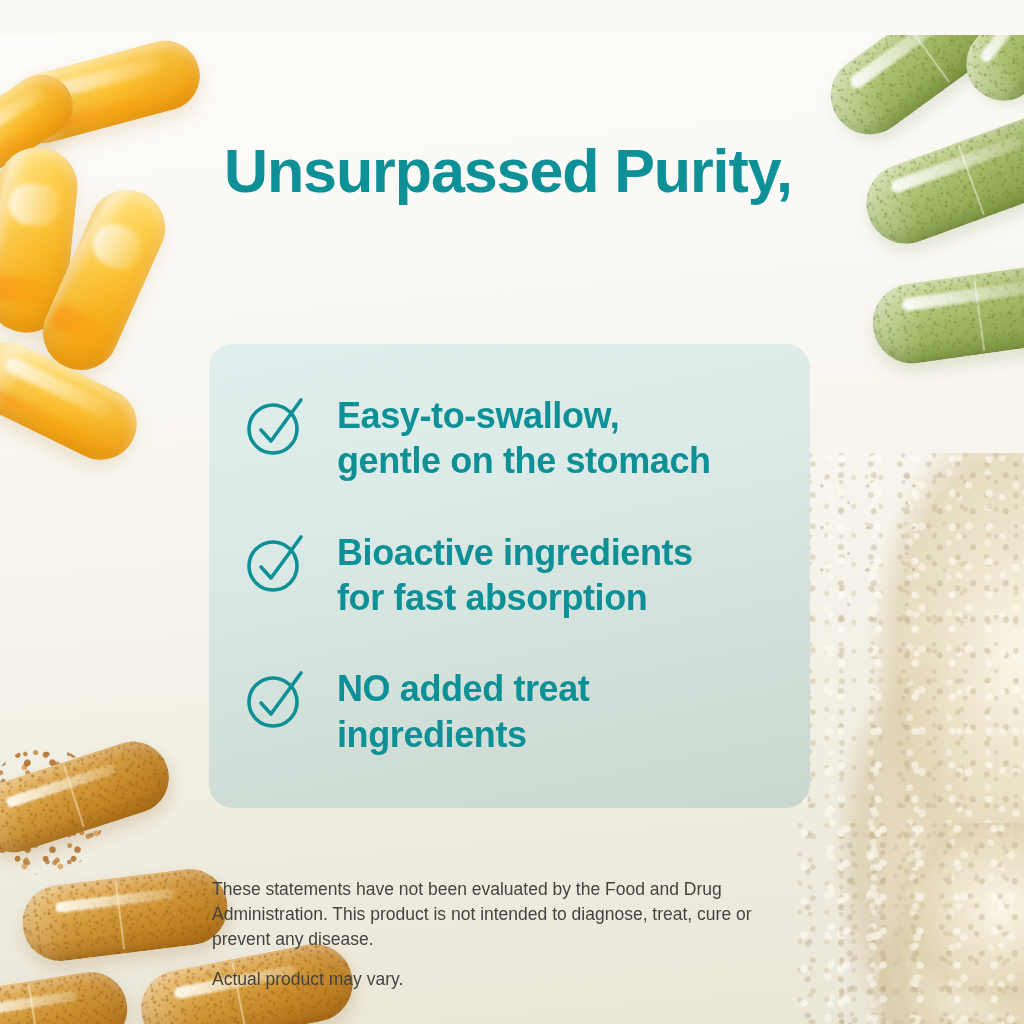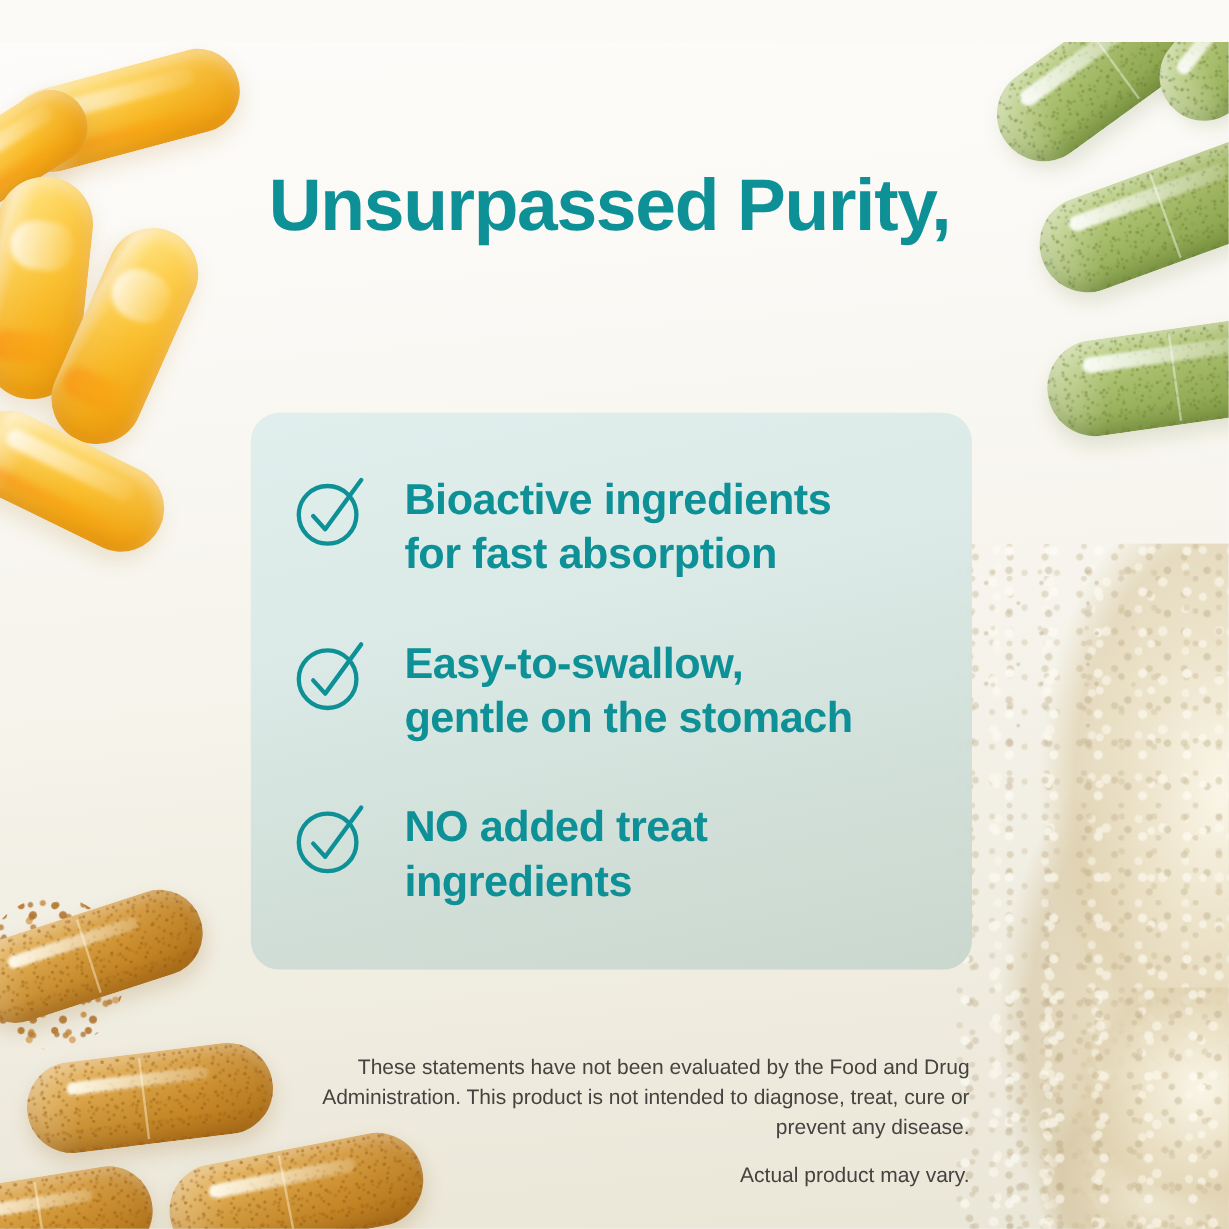--- a/index.html
+++ b/index.html
@@ -289,32 +289,32 @@
     letter-spacing: -.4px;
     white-space: pre-line;
     padding-top: 2px;
   }
 
   .disclaimer {
     position: absolute;
     left: 212px;
     top: 842px;
     width: 596px;
-    text-align: right;
+    text-align: left;
     color: #45433F;
     font-size: 17.5px;
     line-height: 1.44;
   }
 
   .disclaimer-note {
     position: absolute;
     left: 212px;
     top: 932px;
     width: 596px;
-    text-align: right;
+    text-align: left;
     color: #45433F;
     font-size: 17.5px;
     line-height: 1.44;
   }
 </style>
 </head>
 <body>
 
 <div id="stage">
 
@@ -373,50 +373,50 @@
     </div>
   </div>
 
   <h1 class="headline">
     <span>Unsurpassed Purity,</span><br>
   </h1>
 
   <div class="benefit-card"></div>
 
   <div class="benefit-list">
+
+    <div class="benefit-row">
+      <span class="check-icon">
+        <svg viewBox="0 0 66 66" width="66" height="66" fill="none" stroke="#0E9097" stroke-width="3.6" stroke-linecap="round" stroke-linejoin="round">
+          <circle cx="30" cy="36" r="24"></circle>
+          <path d="M18 37 L28 48 L58 7"></path>
+        </svg>
+      </span>
+      <span class="benefit-text">Easy-to-swallow,
+gentle on the stomach</span>
+    </div>
 
     <div class="benefit-row">
       <span class="check-icon">
         <svg viewBox="0 0 66 66" width="66" height="66" fill="none" stroke="#0E9097" stroke-width="3.6" stroke-linecap="round" stroke-linejoin="round">
           <circle cx="30" cy="36" r="24"></circle>
           <path d="M18 37 L28 48 L58 7"></path>
         </svg>
       </span>
       <span class="benefit-text">Bioactive ingredients
 for fast absorption</span>
     </div>
 
     <div class="benefit-row">
       <span class="check-icon">
         <svg viewBox="0 0 66 66" width="66" height="66" fill="none" stroke="#0E9097" stroke-width="3.6" stroke-linecap="round" stroke-linejoin="round">
           <circle cx="30" cy="36" r="24"></circle>
           <path d="M18 37 L28 48 L58 7"></path>
         </svg>
       </span>
-      <span class="benefit-text">Easy-to-swallow,
-gentle on the stomach</span>
-    </div>
-
-    <div class="benefit-row">
-      <span class="check-icon">
-        <svg viewBox="0 0 66 66" width="66" height="66" fill="none" stroke="#0E9097" stroke-width="3.6" stroke-linecap="round" stroke-linejoin="round">
-          <circle cx="30" cy="36" r="24"></circle>
-          <path d="M18 37 L28 48 L58 7"></path>
-        </svg>
-      </span>
       <span class="benefit-text">NO added treat
 ingredients</span>
     </div>
 
   </div>
 
   <p class="disclaimer">These statements have not been evaluated by the Food and Drug Administration. This product is not intended to diagnose, treat, cure or prevent any disease.</p>
   <p class="disclaimer-note">Actual product may vary.</p>
 
 </div>

